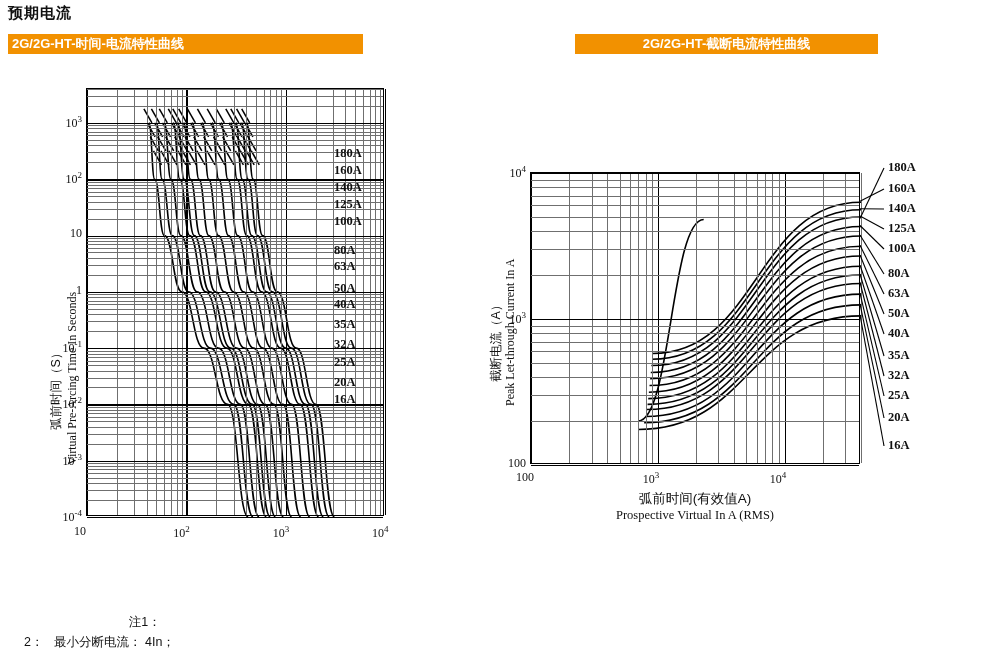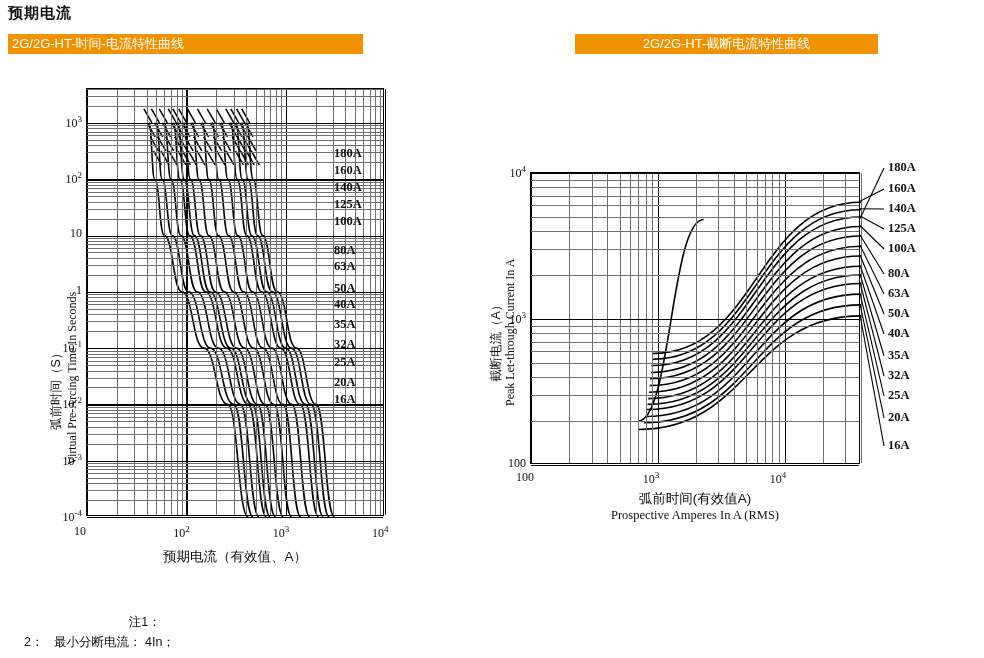--- a/index.html
+++ b/index.html
@@ -12,21 +12,21 @@
     overflow:hidden;
   }
   .page-title{
     position:absolute;left:8px;top:4px;
     font-size:15px;font-weight:bold;letter-spacing:1px;
   }
   .banner{
     position:absolute;height:20px;
     background:#f29100;
     color:#ffffff;
-    font-size:13px;font-weight:normal;
+    font-size:13px;font-weight:bold;
     display:flex;align-items:center;
     padding-left:4px;
     box-sizing:border-box;
   }
   .banner.left{left:8px;top:34px;width:355px;}
   .banner.right{left:575px;top:34px;width:303px;justify-content:center;padding-left:0;}
   .notes{
     position:absolute;left:8px;top:612px;
     font-size:12.5px;line-height:20px;
   }
@@ -262,21 +262,20 @@
     <div class="tick" style="left: 372px; top: 524px;"><span class="exp">10<sup>4</sup></span></div>
     <div class="tick" style="left: 52px; top: 508px; width: 30px; text-align: right;"><span class="exp">10<sup>-4</sup></span></div>
     <div class="tick" style="left: 52px; top: 451.699px; width: 30px; text-align: right;"><span class="exp">10<sup>-3</sup></span></div>
     <div class="tick" style="left: 52px; top: 395.399px; width: 30px; text-align: right;"><span class="exp">10<sup>-2</sup></span></div>
     <div class="tick" style="left: 52px; top: 339.098px; width: 30px; text-align: right;"><span class="exp">10<sup>-1</sup></span></div>
     <div class="tick" style="left: 52px; top: 282.798px; width: 30px; text-align: right;"><span class="exp">1</span></div>
     <div class="tick" style="left: 52px; top: 226.497px; width: 30px; text-align: right;"><span class="exp">10</span></div>
     <div class="tick" style="left: 52px; top: 170.197px; width: 30px; text-align: right;"><span class="exp">10<sup>2</sup></span></div>
     <div class="tick" style="left: 52px; top: 113.896px; width: 30px; text-align: right;"><span class="exp">10<sup>3</sup></span></div>
     <div class="axis-title" style="left: 36px; top: 548px; width: 398px;">
-      <span class="cn">预期电流（有效值、A）</span>
     </div>
     <div class="ylab" style="left: 46px; top: 430.4px;"><span class="cn">弧前时间（S）</span></div>
     <div class="ylab" style="left: 62px; top: 464.64px;"><span class="en">Virtual Pre-Arcing Time In Seconds</span></div>
     <div class="rating" style="left: 334px; top: 146px;">180A</div>
     <div class="rating" style="left: 334px; top: 163px;">160A</div>
     <div class="rating" style="left: 334px; top: 180px;">140A</div>
     <div class="rating" style="left: 334px; top: 197px;">125A</div>
     <div class="rating" style="left: 334px; top: 214px;">100A</div>
     <div class="rating" style="left: 334px; top: 243px;">80A</div>
     <div class="rating" style="left: 334px; top: 259px;">63A</div>
@@ -351,21 +350,21 @@
       <div class="gl h major" style="top: 0px;"></div>
     </div>
 <div class="tick" style="left: 516px; top: 470px;"><span class="exp">100</span></div>
     <div class="tick" style="left: 642.823px; top: 470px;"><span class="exp">10<sup>3</sup></span></div>
     <div class="tick" style="left: 769.645px; top: 470px;"><span class="exp">10<sup>4</sup></span></div>
     <div class="tick" style="left: 494px; top: 456px; width: 32px; text-align: right;"><span class="exp">100</span></div>
     <div class="tick" style="left: 494px; top: 310px; width: 32px; text-align: right;"><span class="exp">10<sup>3</sup></span></div>
     <div class="tick" style="left: 494px; top: 164px; width: 32px; text-align: right;"><span class="exp">10<sup>4</sup></span></div>
     <div class="axis-title" style="left: 490px; top: 490px; width: 410px;">
       <span class="cn">弧前时间(有效值A)</span>
-      <span class="en">Prospective Amperes In A (RMS)</span>
+      <span class="en">Prospective Virtual In A (RMS)</span>
     </div>
     <div class="ylab" style="left: 486px; top: 382.24px;"><span class="cn">截断电流（A）</span></div>
     <div class="ylab" style="left: 500px; top: 405.6px;"><span class="en">Peak Let-through Current In A</span></div>
     <svg width="984" height="600" style="position: absolute; left: 0px; top: 0px;">
       <line x1="860.0" y1="218.5" x2="884.0" y2="168.0" stroke="#000" stroke-width="1.1"></line>
       <line x1="860.0" y1="201.3" x2="884.0" y2="189.0" stroke="#000" stroke-width="1.1"></line>
       <line x1="860.0" y1="208.8" x2="884.0" y2="209.0" stroke="#000" stroke-width="1.1"></line>
       <line x1="860.0" y1="216.0" x2="884.0" y2="229.0" stroke="#000" stroke-width="1.1"></line>
       <line x1="860.0" y1="225.5" x2="884.0" y2="249.0" stroke="#000" stroke-width="1.1"></line>
       <line x1="860.0" y1="235.0" x2="884.0" y2="274.0" stroke="#000" stroke-width="1.1"></line>

